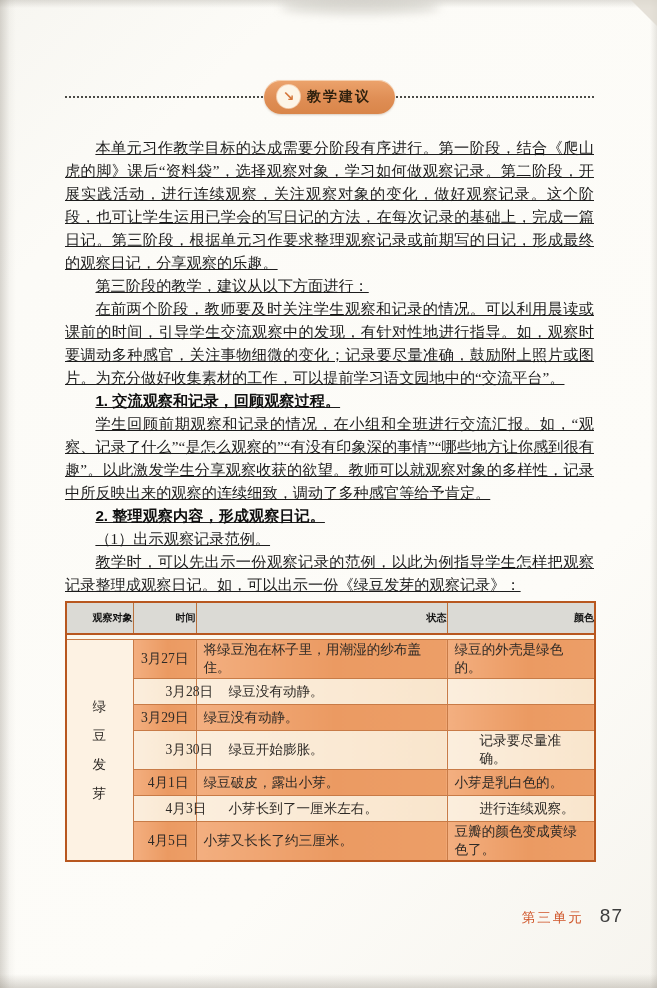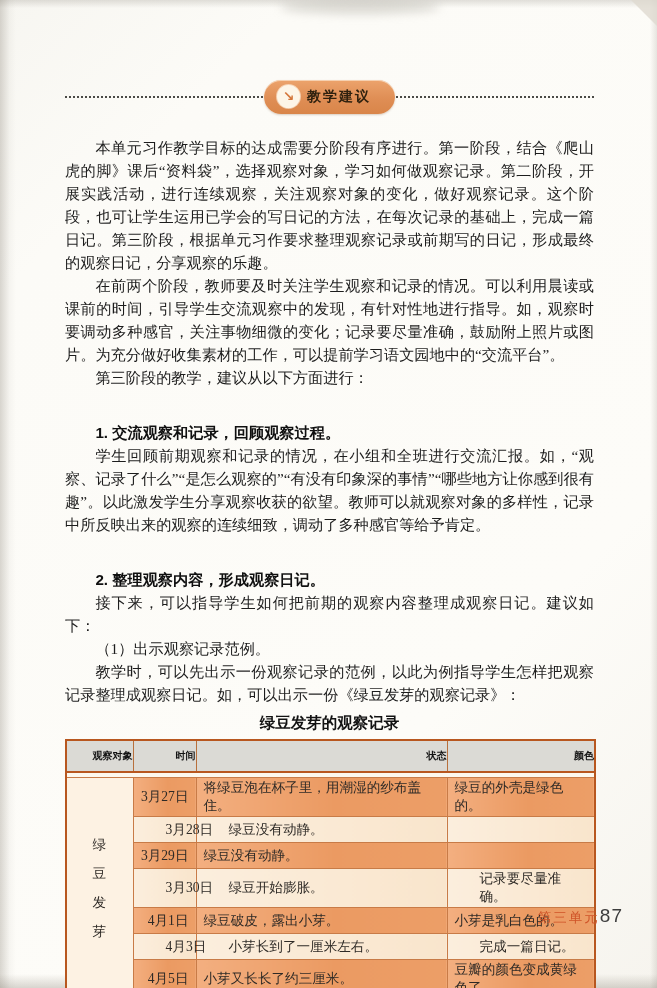--- a/index.html
+++ b/index.html
@@ -42,23 +42,23 @@
     width:23px;height:23px;border-radius:50%;background:#fdf5e7;
     display:flex;align-items:center;justify-content:center;flex:0 0 auto;
     box-shadow:0 0 0 1px rgba(255,244,226,0.6);
   }
   .badge-circle span{color:#d4763a;font-weight:bold;font-size:14px;line-height:1;
     font-family:"DejaVu Sans",sans-serif;transform:translateY(-1px);}
   .badge-label{font-family:"Liberation Sans","DejaVu Sans",sans-serif;
     font-weight:bold;font-size:14px;color:#30220f;letter-spacing:2px;}
 
   
-  .paras{margin-top:21px;font-size:15.2px;line-height:23px;color:#1d1d1d;text-align:justify;}
+  .paras{margin-top:21px;font-size:15.2px;line-height:23px;color:#1d1d1d;text-align:justify;text-decoration:underline;}
   .paras p{margin:0;text-indent:2em;}
-  .paras p.heading{font-family:"Liberation Sans","DejaVu Sans",sans-serif;font-weight:bold;color:#101010;margin-top:32px;}
+  .paras p.heading{font-family:"Liberation Sans","DejaVu Sans",sans-serif;font-weight:bold;color:#101010;}
 
   
   .table-title{margin-top:7px;text-align:center;
     font-family:"Liberation Sans","DejaVu Sans",sans-serif;
     font-weight:bold;font-size:15.5px;color:#121212;}
   table.obs{
     margin-top:5px;width:529px;border-collapse:collapse;
     border:2px solid #b8571f;table-layout:fixed;
     font-size:13.6px;color:#2e2a26;
   }
@@ -71,21 +71,21 @@
   tr.spacer td{height:4px;padding:0;background:#fdf8ee;border-left:none;border-right:none;
     border-top:1px solid #c87b47;border-bottom:1px solid #c87b47;}
   td.obj{background:#fdf2e3;text-align:center;vertical-align:middle;padding:0;}
   td.obj span{display:inline-block;width:2em;line-height:29px;letter-spacing:1px;}
   td.date{text-align:right;padding:1px 2px;white-space:nowrap;}
   tr.dark td{background:linear-gradient(90deg,#f3af80,#eb9a62 55%,#ec9e67);}
   tr.light td{background:linear-gradient(90deg,#fbeedd,#f9e5cc);padding-left:32px;}
   tr.dark td.obj, tr.light td.obj{background:#fdf2e3;}
 
   
-  .footer{position:absolute;top:905px;right:34px;display:flex;align-items:baseline;gap:0;}
+  .footer{position:absolute;top:905px;right:34px;display:flex;align-items:baseline;gap:16px;}
   .footer .unit{color:#cf5428;font-size:13.5px;letter-spacing:2px;}
   .footer .pnum{color:#3d3d3d;font-size:19px;font-family:"Liberation Sans","DejaVu Sans",sans-serif;
     letter-spacing:1px;}
 </style>
 </head>
 <body>
 
 <div class="page">
   <div class="edge-left"></div>
   <div class="edge-top"></div>
@@ -102,31 +102,29 @@
         <div class="badge-circle">
           <span>↘</span>
         </div>
         <span class="badge-label">教学建议</span>
       </div>
       <div class="dotline"></div>
     </div>
 
     <div class="paras">
       <p>本单元习作教学目标的达成需要分阶段有序进行。第一阶段，结合《爬山虎的脚》课后“资料袋”，选择观察对象，学习如何做观察记录。第二阶段，开展实践活动，进行连续观察，关注观察对象的变化，做好观察记录。这个阶段，也可让学生运用已学会的写日记的方法，在每次记录的基础上，完成一篇日记。第三阶段，根据单元习作要求整理观察记录或前期写的日记，形成最终的观察日记，分享观察的乐趣。</p>
+      <p>第三阶段的教学，建议从以下方面进行：</p>
       <p>在前两个阶段，教师要及时关注学生观察和记录的情况。可以利用晨读或课前的时间，引导学生交流观察中的发现，有针对性地进行指导。如，观察时要调动多种感官，关注事物细微的变化；记录要尽量准确，鼓励附上照片或图片。为充分做好收集素材的工作，可以提前学习语文园地中的“交流平台”。</p>
-      <p>第三阶段的教学，建议从以下方面进行：</p>
       <p class="heading">1. 交流观察和记录，回顾观察过程。</p>
       <p>学生回顾前期观察和记录的情况，在小组和全班进行交流汇报。如，“观察、记录了什么”“是怎么观察的”“有没有印象深的事情”“哪些地方让你感到很有趣”。以此激发学生分享观察收获的欲望。教师可以就观察对象的多样性，记录中所反映出来的观察的连续细致，调动了多种感官等给予肯定。</p>
       <p class="heading">2. 整理观察内容，形成观察日记。</p>
-      <p>接下来，可以指导学生如何把前期的观察内容整理成观察日记。建议如下：</p>
       <p>（1）出示观察记录范例。</p>
       <p>教学时，可以先出示一份观察记录的范例，以此为例指导学生怎样把观察记录整理成观察日记。如，可以出示一份《绿豆发芽的观察记录》：</p>
     </div>
 
-    <div class="table-title">绿豆发芽的观察记录</div>
 
     <table class="obs">
       <colgroup>
         <col style="width:67px">
           <col style="width:63px">
           <col style="width:251px">
           <col style="width:148px">
       </colgroup>
       <thead>
         <tr>
@@ -164,21 +162,21 @@
           <td>记录要尽量准确。</td>
         </tr>
         <tr class="dark">
           <td class="date">4月1日</td>
           <td>绿豆破皮，露出小芽。</td>
           <td>小芽是乳白色的。</td>
         </tr>
         <tr class="light">
           <td class="date">4月3日</td>
           <td>小芽长到了一厘米左右。</td>
-          <td>完成一篇日记。</td>
+          <td>进行连续观察。</td>
         </tr>
         <tr class="dark">
           <td class="date">4月5日</td>
           <td>小芽又长长了约三厘米。</td>
           <td>豆瓣的颜色变成黄绿色了。</td>
         </tr>
       </tbody>
     </table>
   </div>
 

